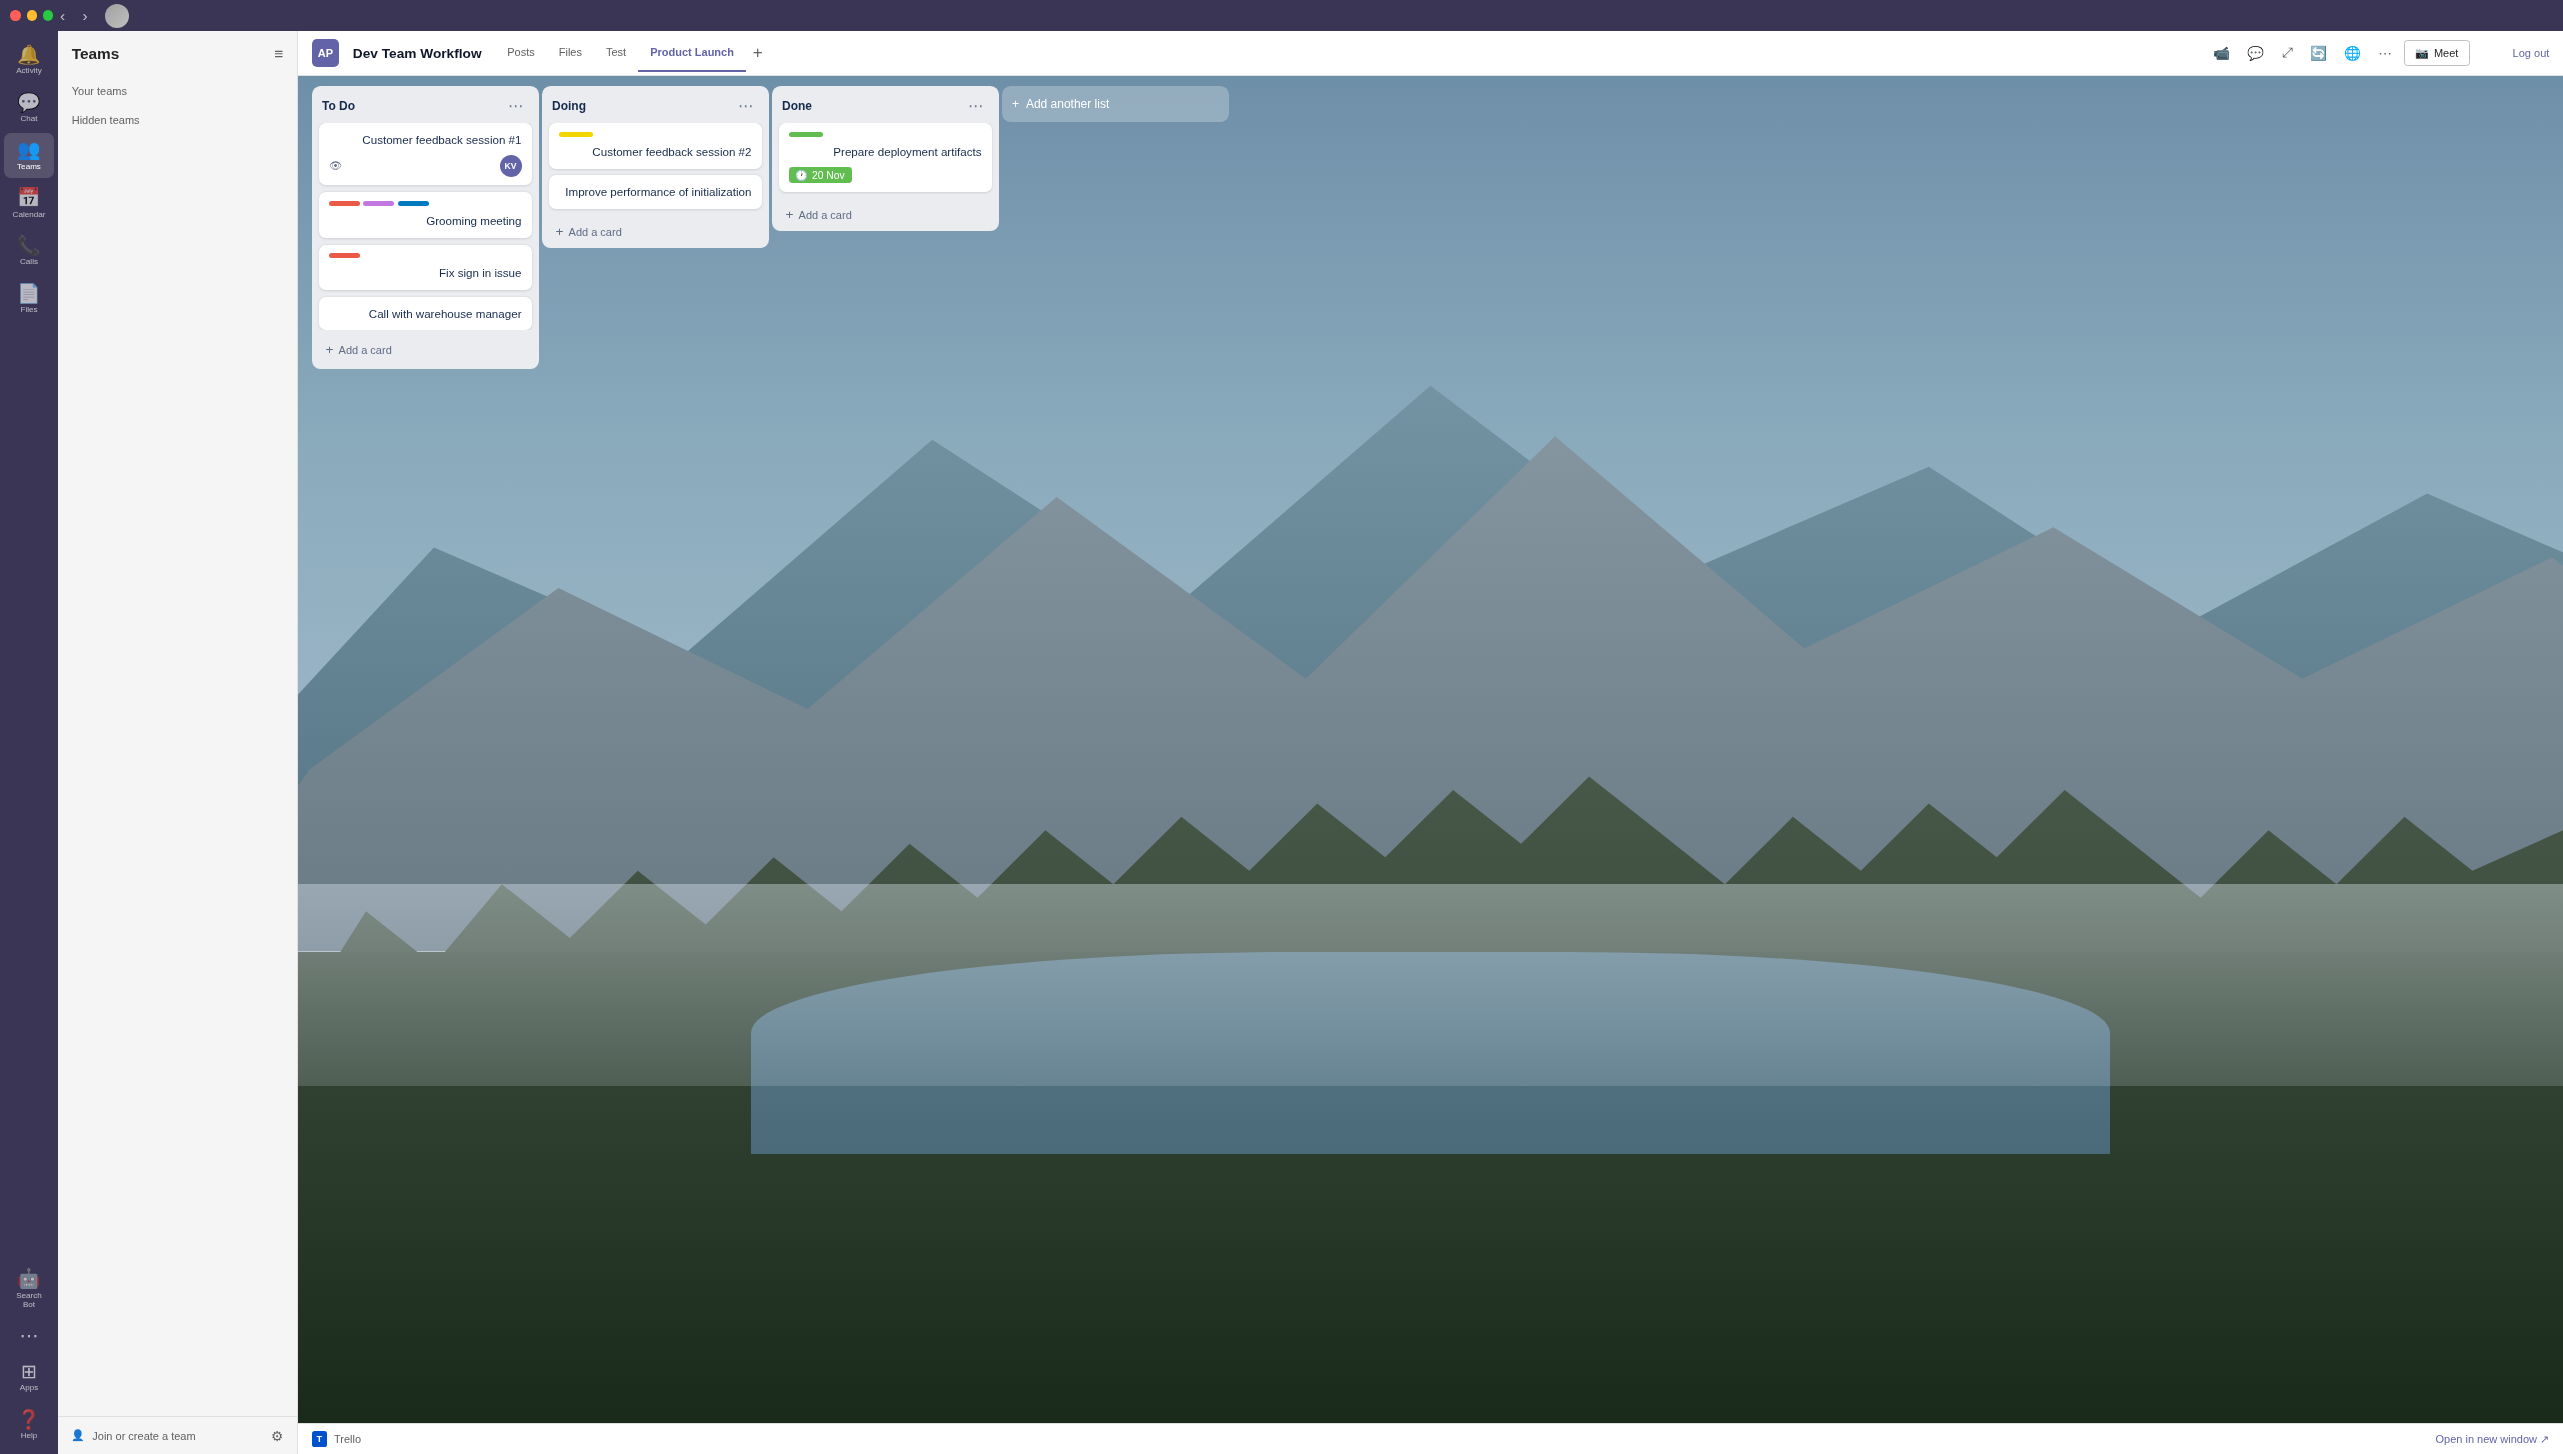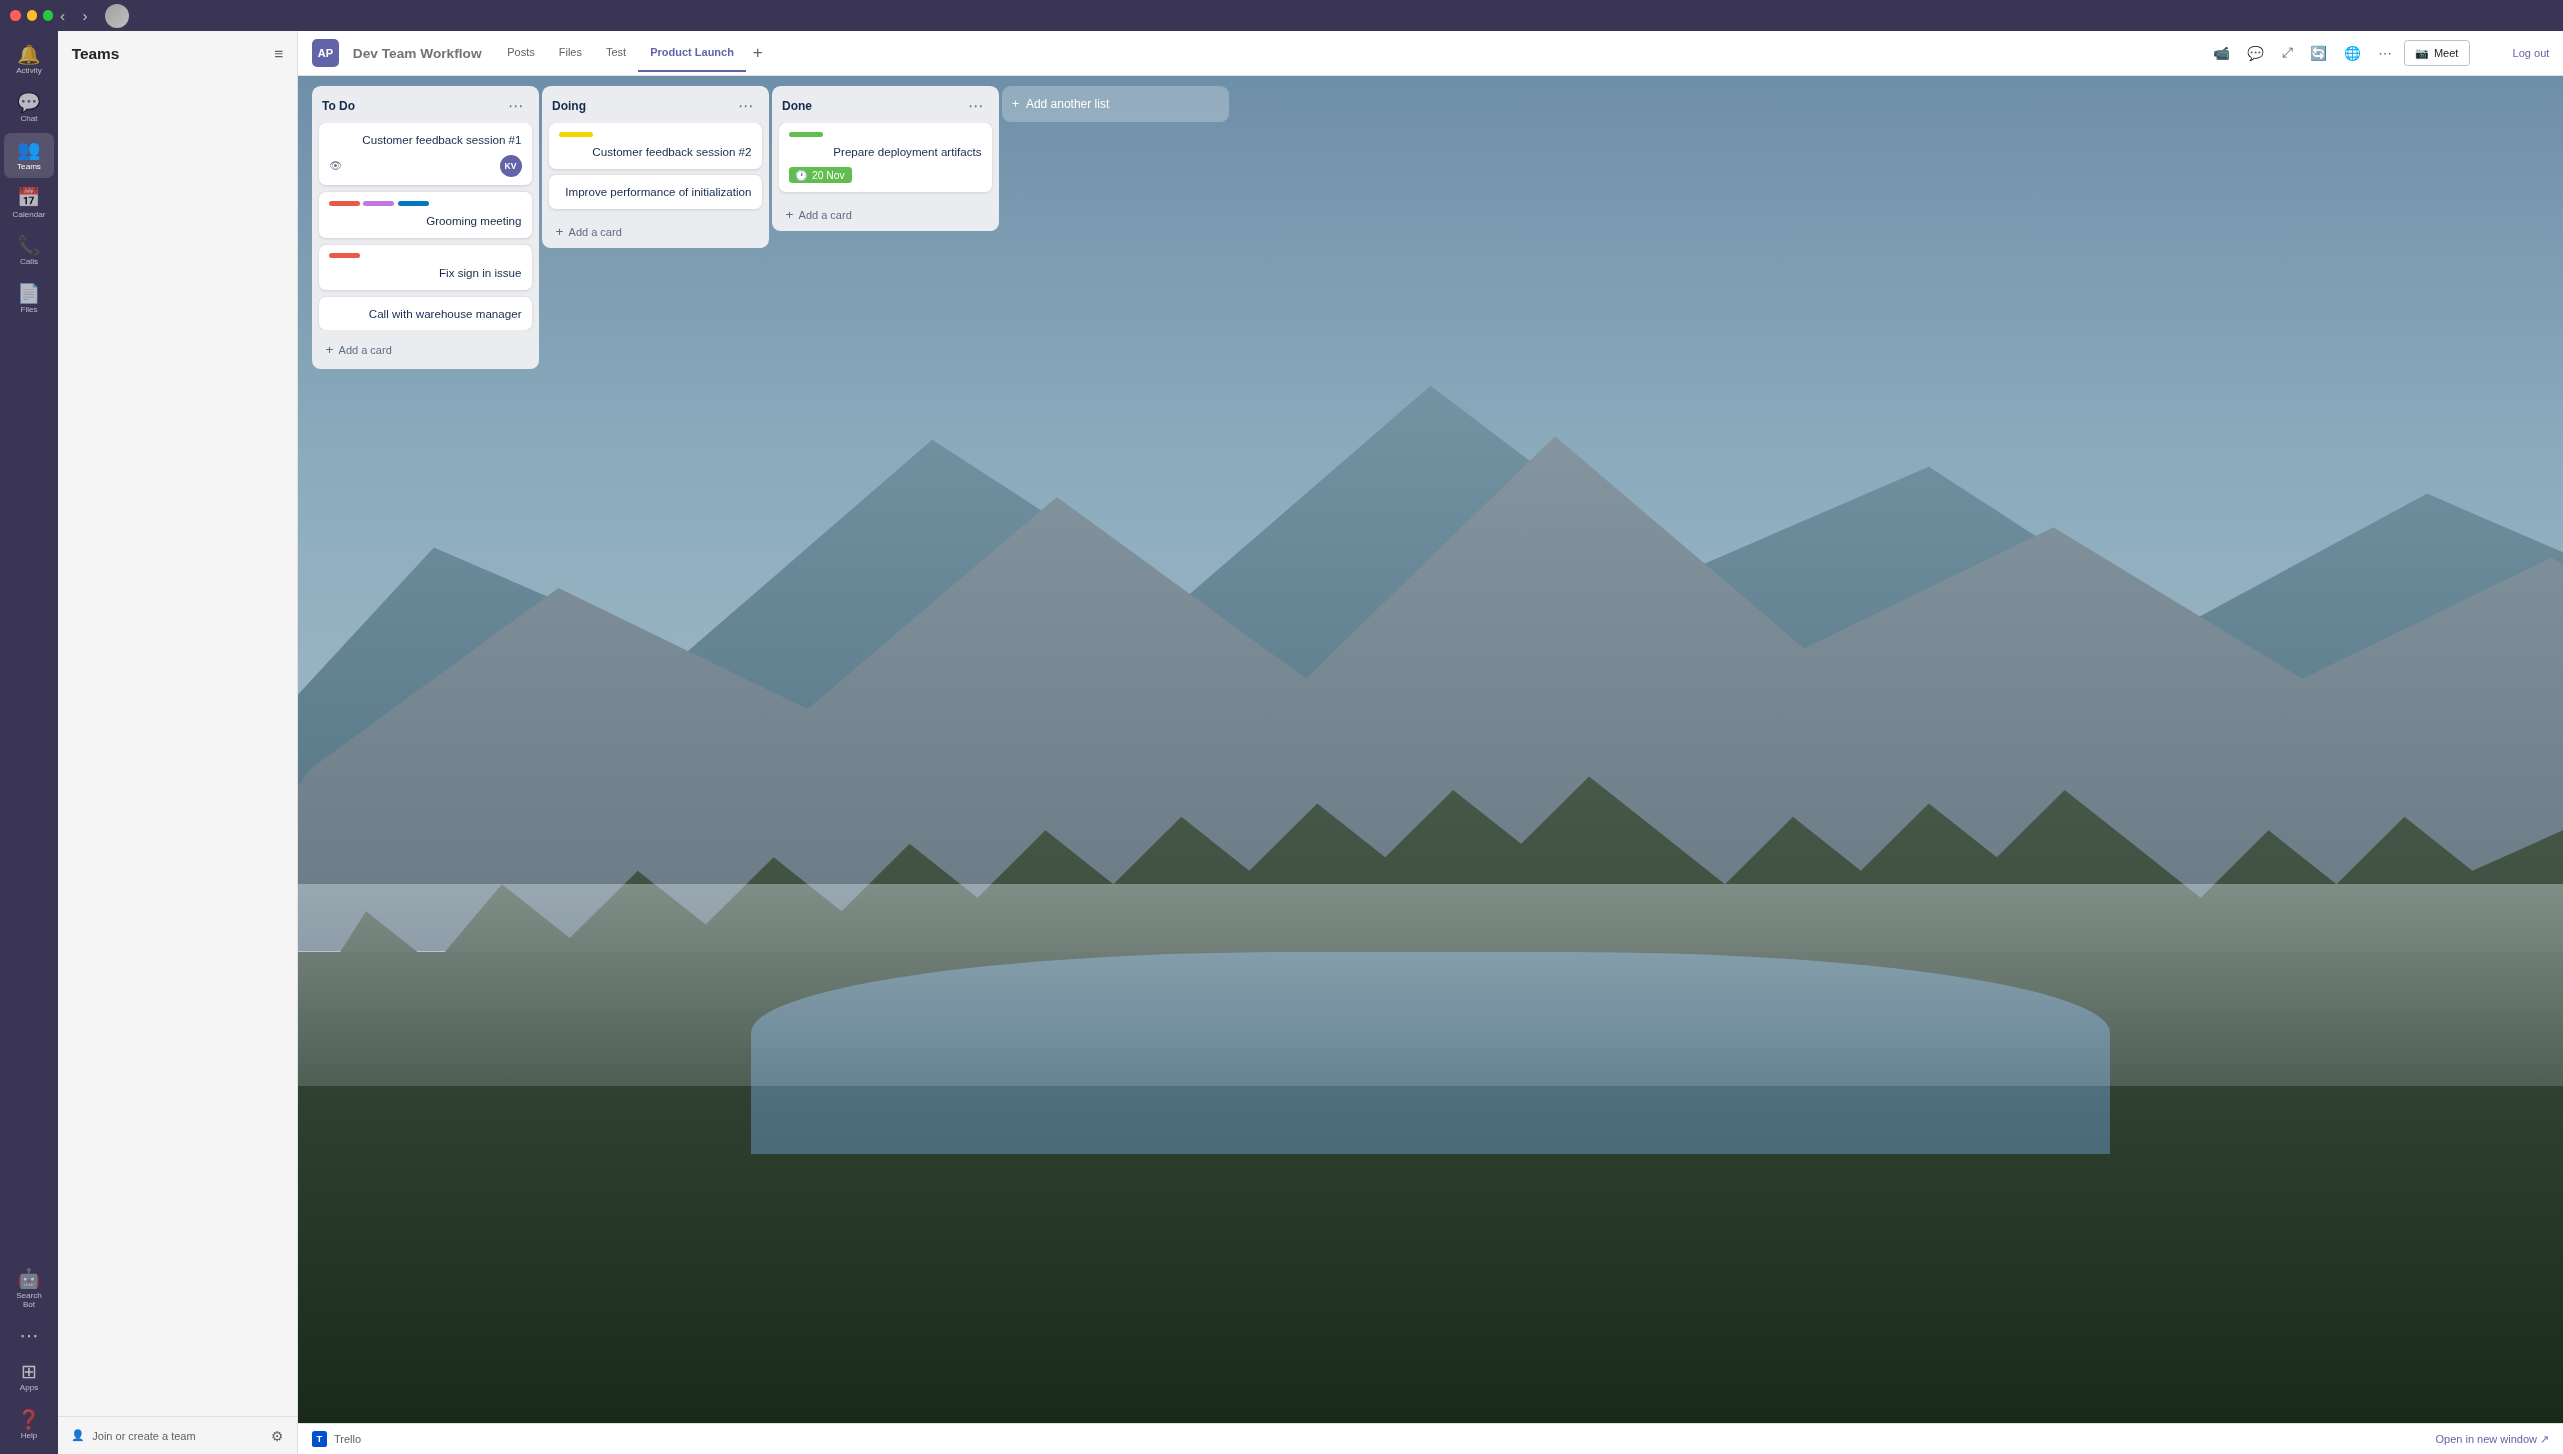--- a/index.html
+++ b/index.html
@@ -39,21 +39,21 @@
     .teams-footer { margin-top: auto; padding: 10.3px 13.7px; display: flex; align-items: center; justify-content: space-between; border-top: 0.9px solid #e0e0e0; }
     .teams-join-btn { display: flex; align-items: center; gap: 6.9px; font-size: 11px; color: #616161; cursor: pointer; background: none; border: none; }
     .teams-settings-btn { background: none; border: none; cursor: pointer; color: #616161; font-size: 13.7px; }
 
     
     .main-content { flex: 1; display: flex; flex-direction: column; overflow: hidden; }
 
     
     .top-nav { background: #fff; border-bottom: 0.9px solid #e0e0e0; display: flex; align-items: center; padding: 0 13.7px; height: 45px; gap: 13.7px; }
     .team-icon { width: 27.4px; height: 27.4px; border-radius: 5.1px; background: #6264a7; color: #fff; display: flex; align-items: center; justify-content: center; font-size: 11px; font-weight: 700; flex-shrink: 0; }
-    .team-name { font-size: 13.7px; font-weight: 600; color: #737373; }
+    .team-name { font-size: 13.7px; font-weight: 600; color: #0f172a; }
     .nav-tabs { display: flex; align-items: center; gap: 0; flex: 1; }
     .nav-tab { padding: 12px 12px; font-size: 11px; color: #616161; cursor: pointer; border-bottom: 2.6px solid transparent; white-space: nowrap; text-decoration: none; }
     .nav-tab.active { color: #6264a7; border-bottom-color: #6264a7; font-weight: 600; }
     .nav-add { background: none; border: none; cursor: pointer; color: #616161; font-size: 17px; padding: 3.4px 6.9px; }
     .nav-actions { display: flex; align-items: center; gap: 6.9px; margin-left: auto; }
     .nav-action-btn { background: none; border: none; cursor: pointer; color: #616161; font-size: 13.7px; padding: 5.1px; border-radius: 3.4px; }
     .meet-btn { display: flex; align-items: center; gap: 5.1px; background: none; border: 0.9px solid #c0c0c0; border-radius: 3.4px; padding: 5.1px 10.3px; cursor: pointer; font-size: 11px; color: #242424; font-weight: 500; }
     .logout-link { font-size: 11px; color: #6264a7; cursor: pointer; text-decoration: none; margin-left: 36px; }
 
     
@@ -182,20 +182,24 @@
     <div class="sidebar-item">
       <span class="sidebar-icon">❓</span>
       <span>Help</span>
     </div>
   </div>
 
   <div class="teams-panel">
     <div class="teams-header">
       <span class="teams-title">Teams</span>
       <button class="teams-filter-btn">≡</button>
+    </div>
+    <div class="teams-section">
+      <div class="teams-section-item">Your teams</div>
+      <div class="teams-section-item">Hidden teams</div>
     </div>
     <div class="teams-footer">
       <button class="teams-join-btn">
         <span>👤</span>
         <span>Join or create a team</span>
       </button>
       <button class="teams-settings-btn">⚙</button>
     </div>
   </div>
 

